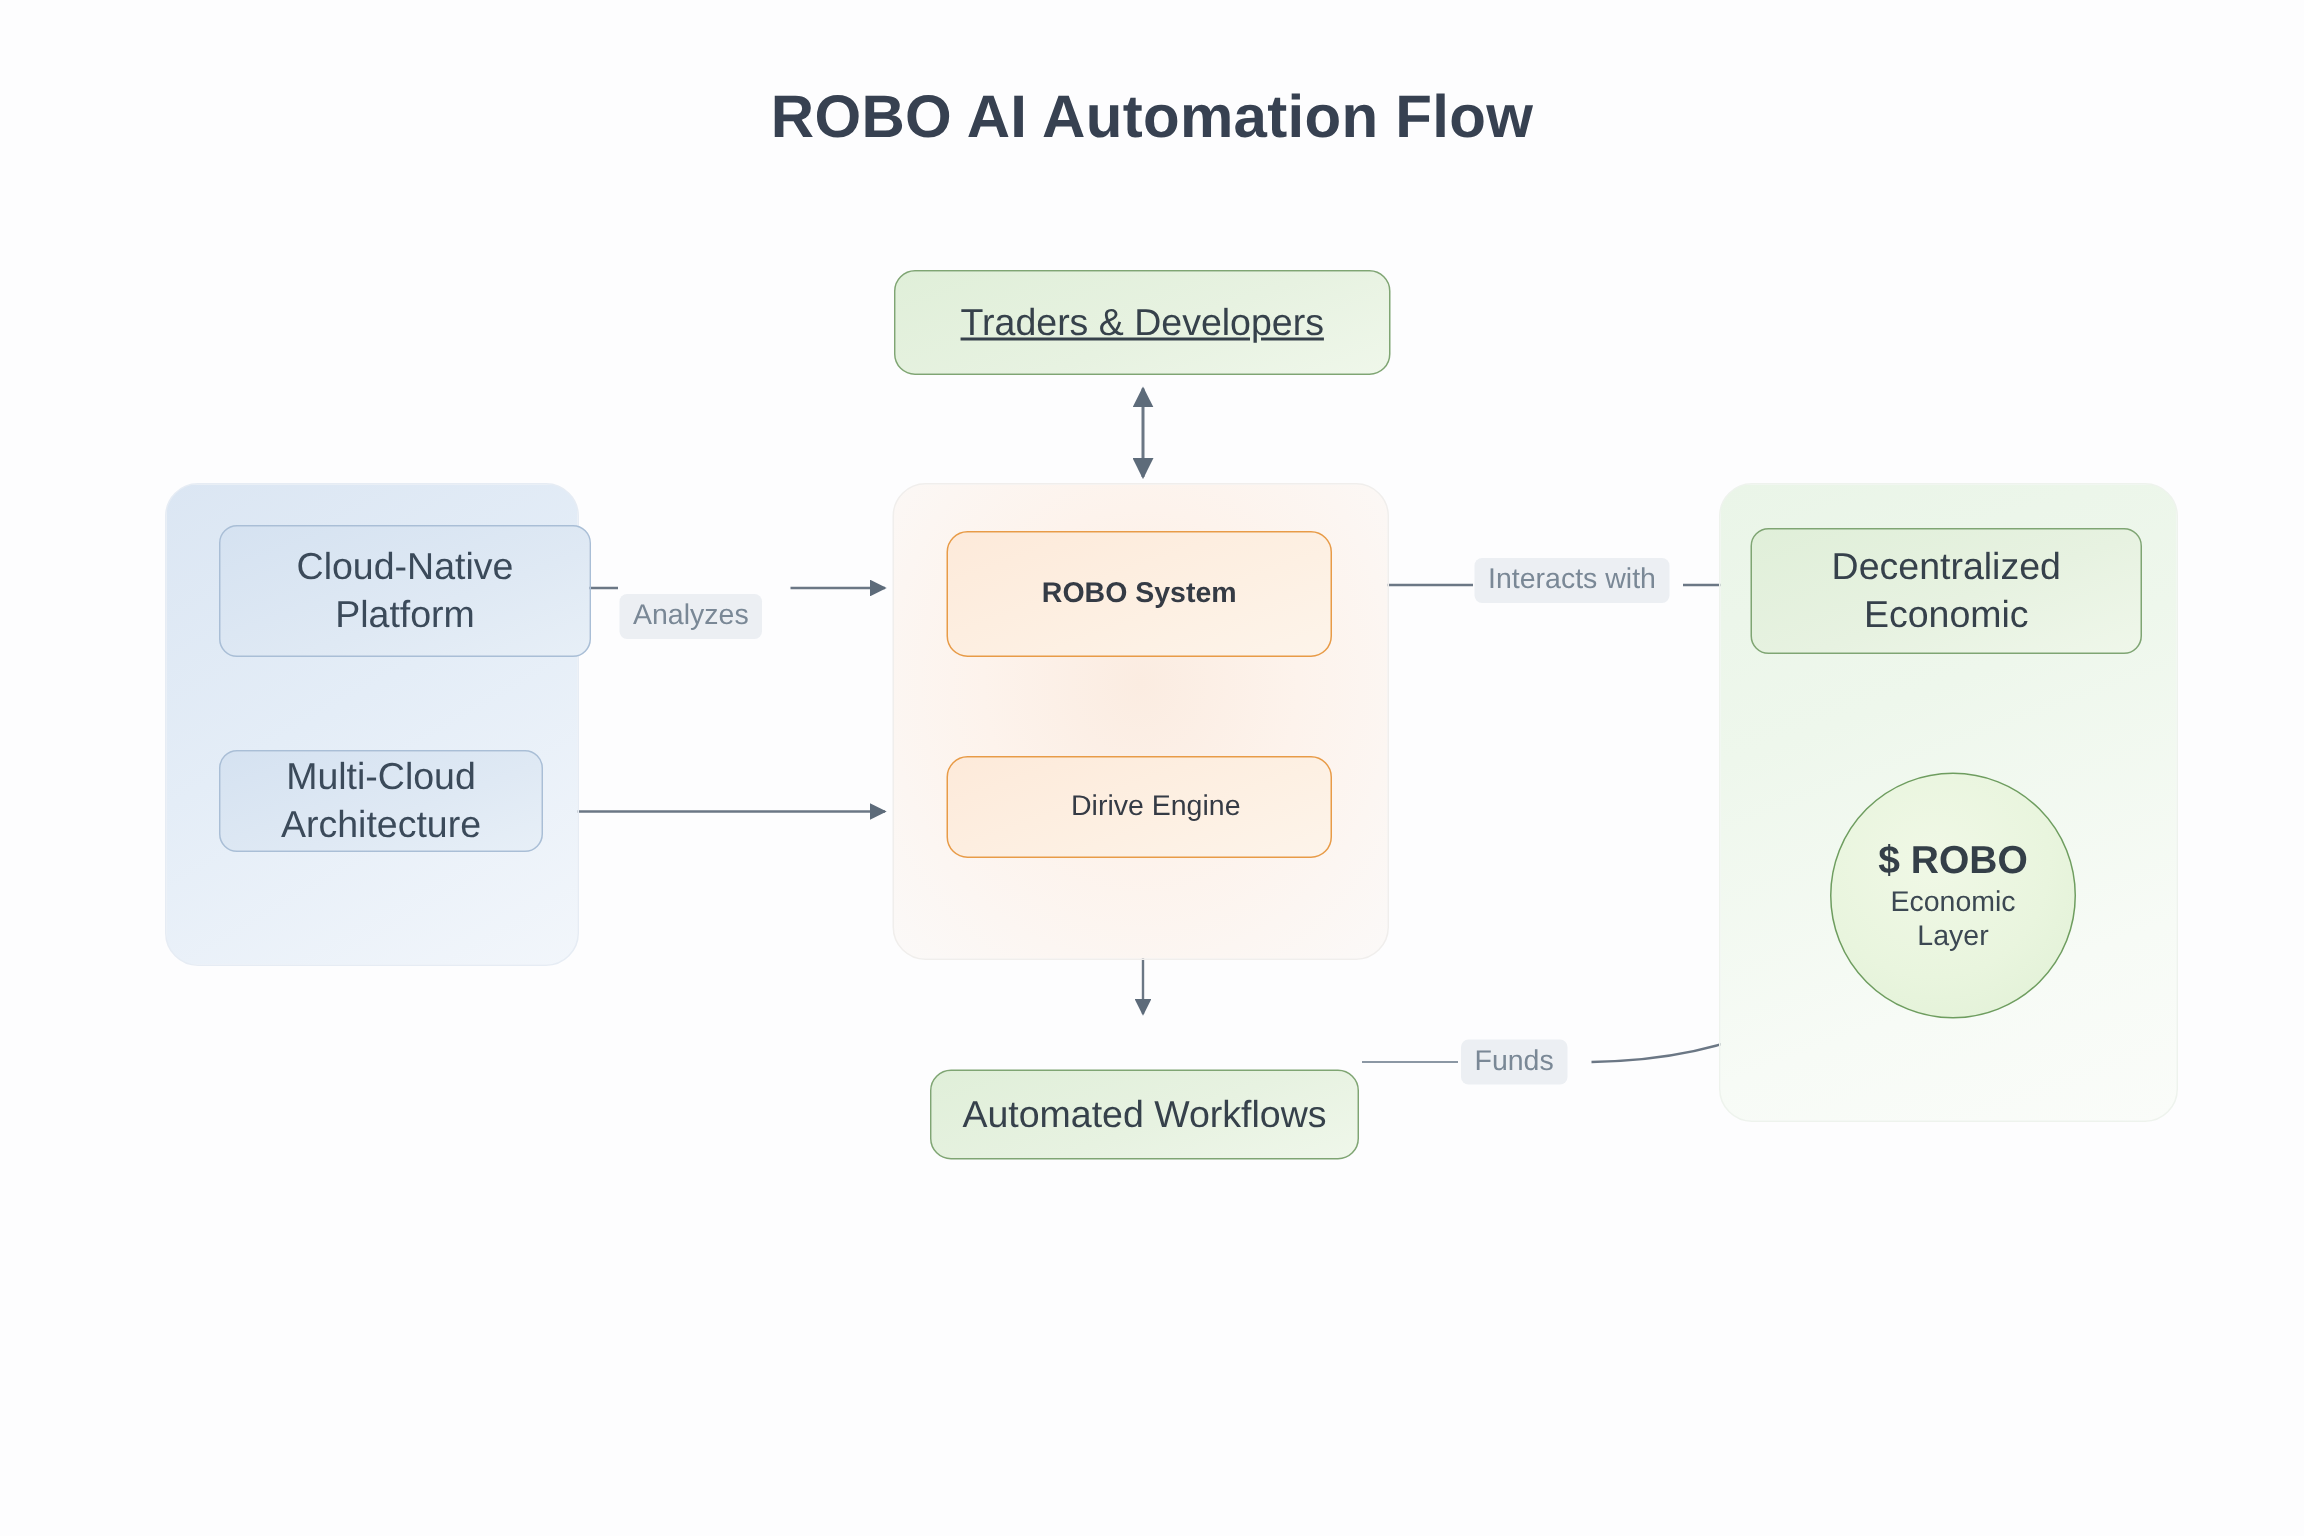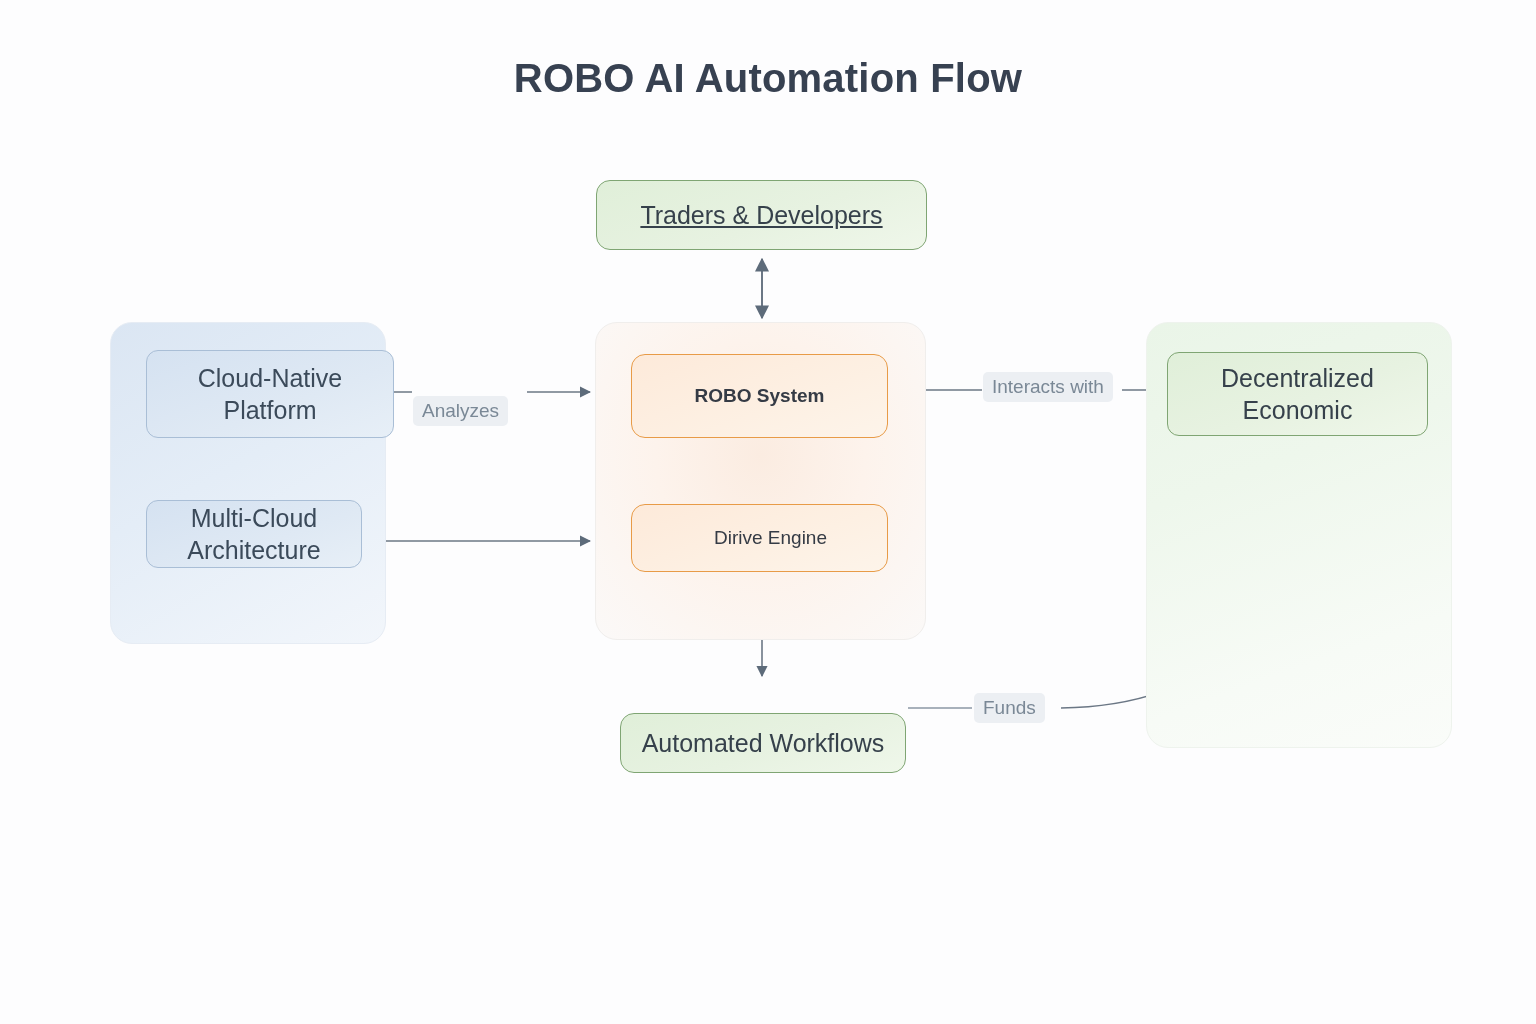--- a/index.html
+++ b/index.html
@@ -198,20 +198,24 @@
   <div class="node node-green" id="node-traders">Traders &amp; Developers</div>
 
   <div class="node node-orange bold" id="node-robo-system">ROBO System</div>
 
   <div class="node node-orange" id="node-drive-engine">Dirive Engine</div>
 
   <div class="node node-green" id="node-workflows">Automated Workflows</div>
 
   <div class="node node-green" id="node-decentralized">Decentralized Economic</div>
 
+  <div id="node-token">
+    <div class="token-symbol">$ ROBO</div>
+    <div class="token-sub">Economic Layer</div>
+  </div>
 
   <div class="edge-label" id="label-analyzes">Analyzes</div>
 
   <div class="edge-label" id="label-interacts">Interacts with</div>
 
   <div class="edge-label" id="label-funds">Funds</div>
 
 </div>
 
 </body></html>

